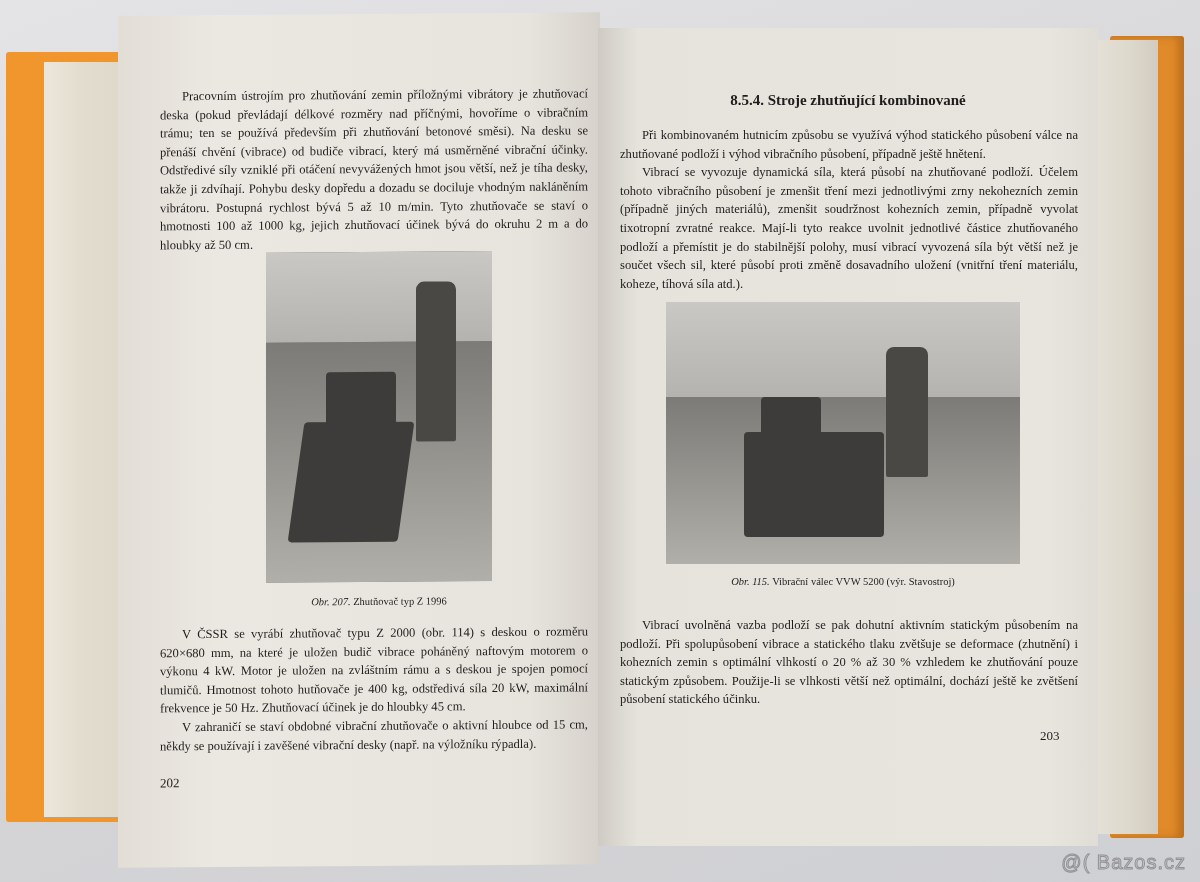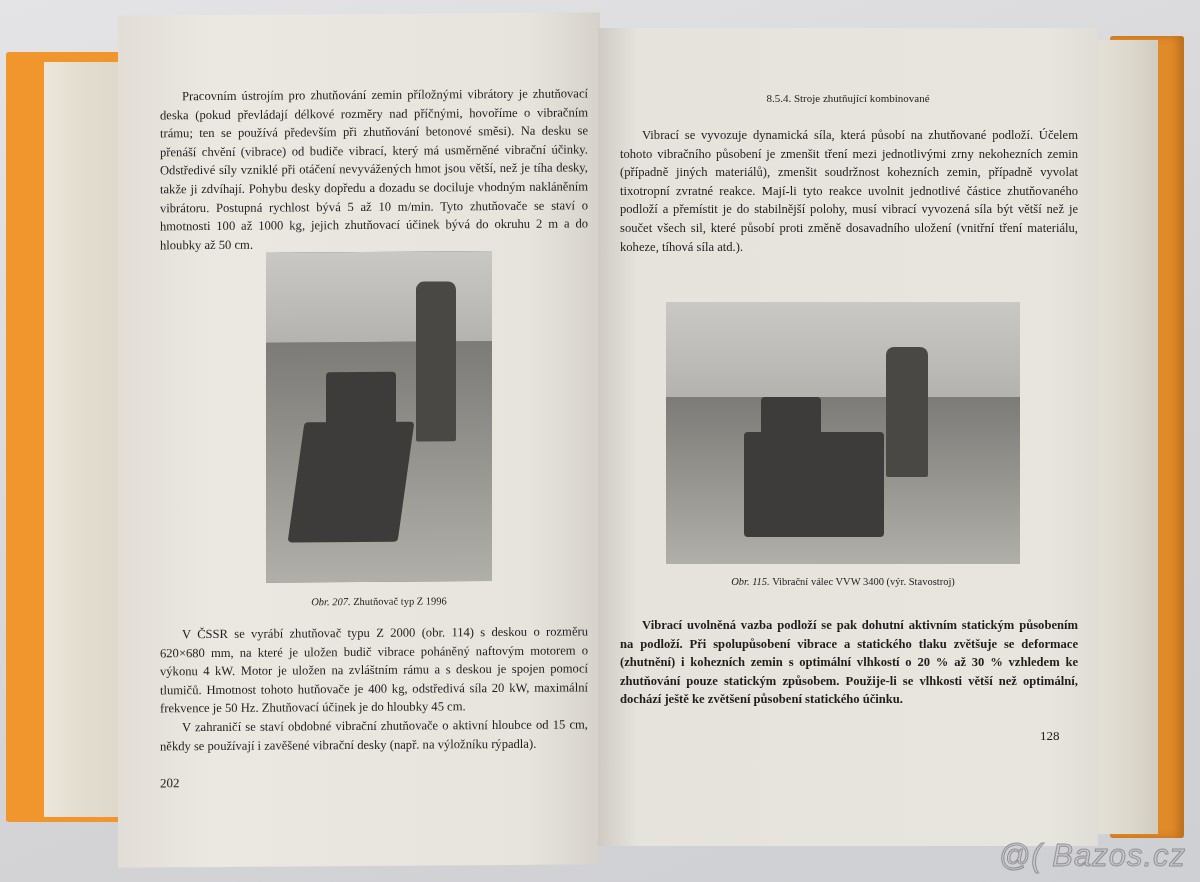--- a/index.html
+++ b/index.html
@@ -10,28 +10,28 @@
   .cover-top-strip{position:absolute;left:595px;top:42px;width:20px;height:8px;background:#e08a2a;}
   .edge-left{position:absolute;left:44px;top:62px;width:90px;height:755px;background:linear-gradient(90deg,#ece7da,#e3ddd0 40%,#ddd7ca);}
   .edge-right{position:absolute;left:1090px;top:40px;width:68px;height:794px;background:linear-gradient(90deg,#e6e2d8,#ddd8cc 60%,#d2ccc0);}
   .page{position:absolute;background:#e9e6e0;color:#1f1d1c;}
   .page-left{left:118px;top:14px;width:482px;height:852px;background:linear-gradient(90deg,#e2ded6 0%,#ebe8e2 20%,#e7e4de 85%,#d6d2cb 100%);transform:skewY(-0.4deg);}
   .page-right{left:598px;top:28px;width:500px;height:818px;background:linear-gradient(90deg,#cfcbc4 0%,#e6e3dd 8%,#e8e5df 90%,#e0ddd6 100%);}
   .text{position:absolute;font-size:12.6px;line-height:18.6px;text-align:justify;}
   .text p{margin:0;text-indent:22px;}
   .caption{position:absolute;font-size:10.5px;text-align:center;}
   .caption i{font-style:italic;font-family:Liberation Serif, serif;}
-  .heading{position:absolute;font-weight:normal;font-size:11px;text-align:center;}
+  .heading{position:absolute;font-weight:bold;font-size:15px;text-align:center;}
   .pnum{position:absolute;font-size:13px;}
   .photo{position:absolute;background:#8d8b88;overflow:hidden;}
   .photo .sky{position:absolute;left:0;right:0;top:0;background:linear-gradient(180deg,#c9c8c5,#b5b3af);}
   .photo .ground{position:absolute;left:0;right:0;bottom:0;background:linear-gradient(180deg,#7d7b77,#9c9a95 60%,#b1afaa);}
   .photo .machine{position:absolute;background:#3e3c3a;border-radius:4px;}
   .photo .person{position:absolute;background:#4a4845;border-radius:8px 8px 2px 2px;}
-  .watermark{position:absolute;right:14px;bottom:8px;font-family:"Liberation Sans","DejaVu Sans",sans-serif;font-size:31px;color:rgba(200,200,205,.85);-webkit-text-stroke:1px rgba(120,120,125,.7);letter-spacing:1px;font-style:italic;}
+  .watermark{position:absolute;right:14px;bottom:8px;font-family:"Liberation Sans","DejaVu Sans",sans-serif;font-size:20px;color:rgba(200,200,205,.85);-webkit-text-stroke:1px rgba(120,120,125,.7);letter-spacing:1px;}
 </style>
 </head>
 <body>
 
 <div class="table"></div>
 <div class="cover-left"></div>
 <div class="cover-right"></div>
 <div class="cover-top-strip"></div>
 <div class="edge-left"></div>
 <div class="edge-right"></div>
@@ -57,34 +57,35 @@
     <p>V ČSSR se vyrábí zhutňovač typu Z 2000 (obr. 114) s deskou o rozměru 620×680 mm, na které je uložen budič vibrace poháněný naftovým motorem o výkonu 4 kW. Motor je uložen na zvláštním rámu a s deskou je spojen pomocí tlumičů. Hmotnost tohoto hutňovače je 400 kg, odstředivá síla 20 kW, maximální frekvence je 50 Hz. Zhutňovací účinek je do hloubky 45 cm.</p>
     <p>V zahraničí se staví obdobné vibrační zhutňovače o aktivní hloubce od 15 cm, někdy se používají i zavěšené vibrační desky (např. na výložníku rýpadla).</p>
   </div>
   <div class="pnum" style="left:42px;top:760px;">202</div>
 </div>
 
 <div class="page page-right">
   <div class="heading" style="left:20px;top:64px;width:460px;">8.5.4. Stroje zhutňující kombinované</div>
 
   <div class="text" style="left:22px;top:98px;width:458px;">
+    <p>Při kombinovaném hutnicím způsobu se využívá výhod statického působení válce na zhutňované podloží i výhod vibračního působení, případně ještě hnětení.</p>
     <p>Vibrací se vyvozuje dynamická síla, která působí na zhutňované podloží. Účelem tohoto vibračního působení je zmenšit tření mezi jednotlivými zrny nekohezních zemin (případně jiných materiálů), zmenšit soudržnost kohezních zemin, případně vyvolat tixotropní zvratné reakce. Mají-li tyto reakce uvolnit jednotlivé částice zhutňovaného podloží a přemístit je do stabilnější polohy, musí vibrací vyvozená síla být větší než je součet všech sil, které působí proti změně dosavadního uložení (vnitřní tření materiálu, koheze, tíhová síla atd.).</p>
   </div>
 
   <div class="photo" style="left:68px;top:274px;width:354px;height:262px;">
     <div class="sky" style="height:95px;"></div>
     <div class="ground" style="top:95px;"></div>
     <div class="machine" style="left:78px;top:130px;width:140px;height:105px;"></div>
     <div class="machine" style="left:95px;top:95px;width:60px;height:40px;"></div>
     <div class="person" style="left:220px;top:45px;width:42px;height:130px;"></div>
   </div>
   <div class="caption" style="left:68px;top:548px;width:354px;">
     <i>Obr. 115.</i>
-    <span>Vibrační válec VVW 3400 (výr. Stavostroj)</span>
+    <span>Vibrační válec VVW 5200 (výr. Stavostroj)</span>
   </div>
 
-  <div class="text" style="left:22px;top:588px;width:458px;font-weight:bold;">
+  <div class="text" style="left:22px;top:588px;width:458px;">
     <p>Vibrací uvolněná vazba podloží se pak dohutní aktivním statickým působením na podloží. Při spolupůsobení vibrace a statického tlaku zvětšuje se deformace (zhutnění) i kohezních zemin s optimální vlhkostí o 20 % až 30 % vzhledem ke zhutňování pouze statickým způsobem. Použije-li se vlhkosti větší než optimální, dochází ještě ke zvětšení působení statického účinku.</p>
   </div>
-  <div class="pnum" style="left:442px;top:700px;">128</div>
+  <div class="pnum" style="left:442px;top:700px;">203</div>
 </div>
 
 <div class="watermark">@( Bazos.cz</div>
 
 </body></html>

